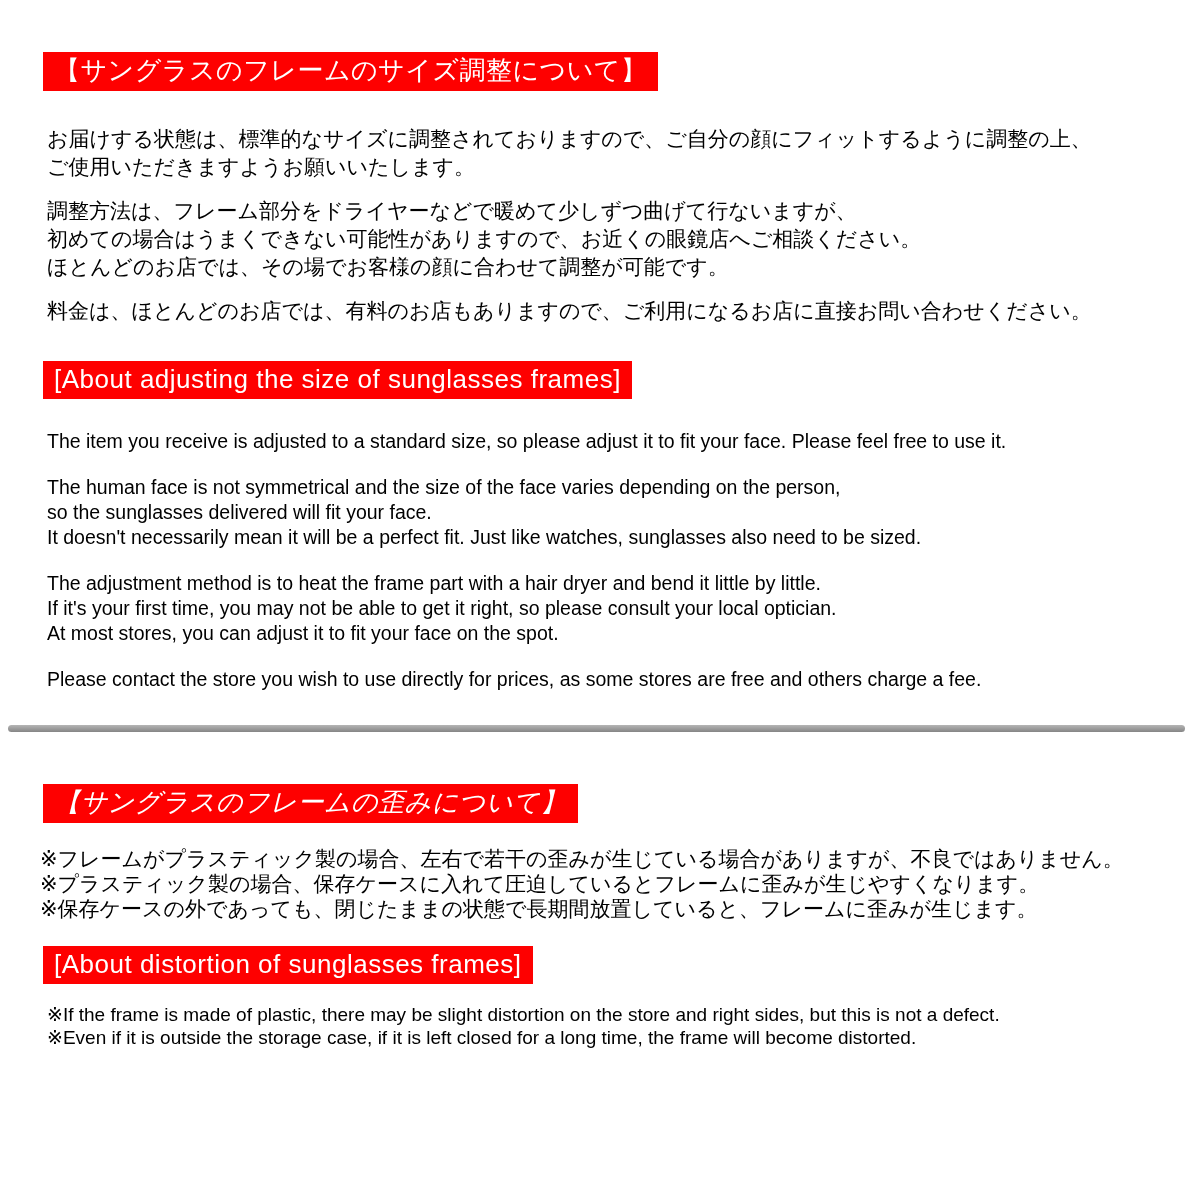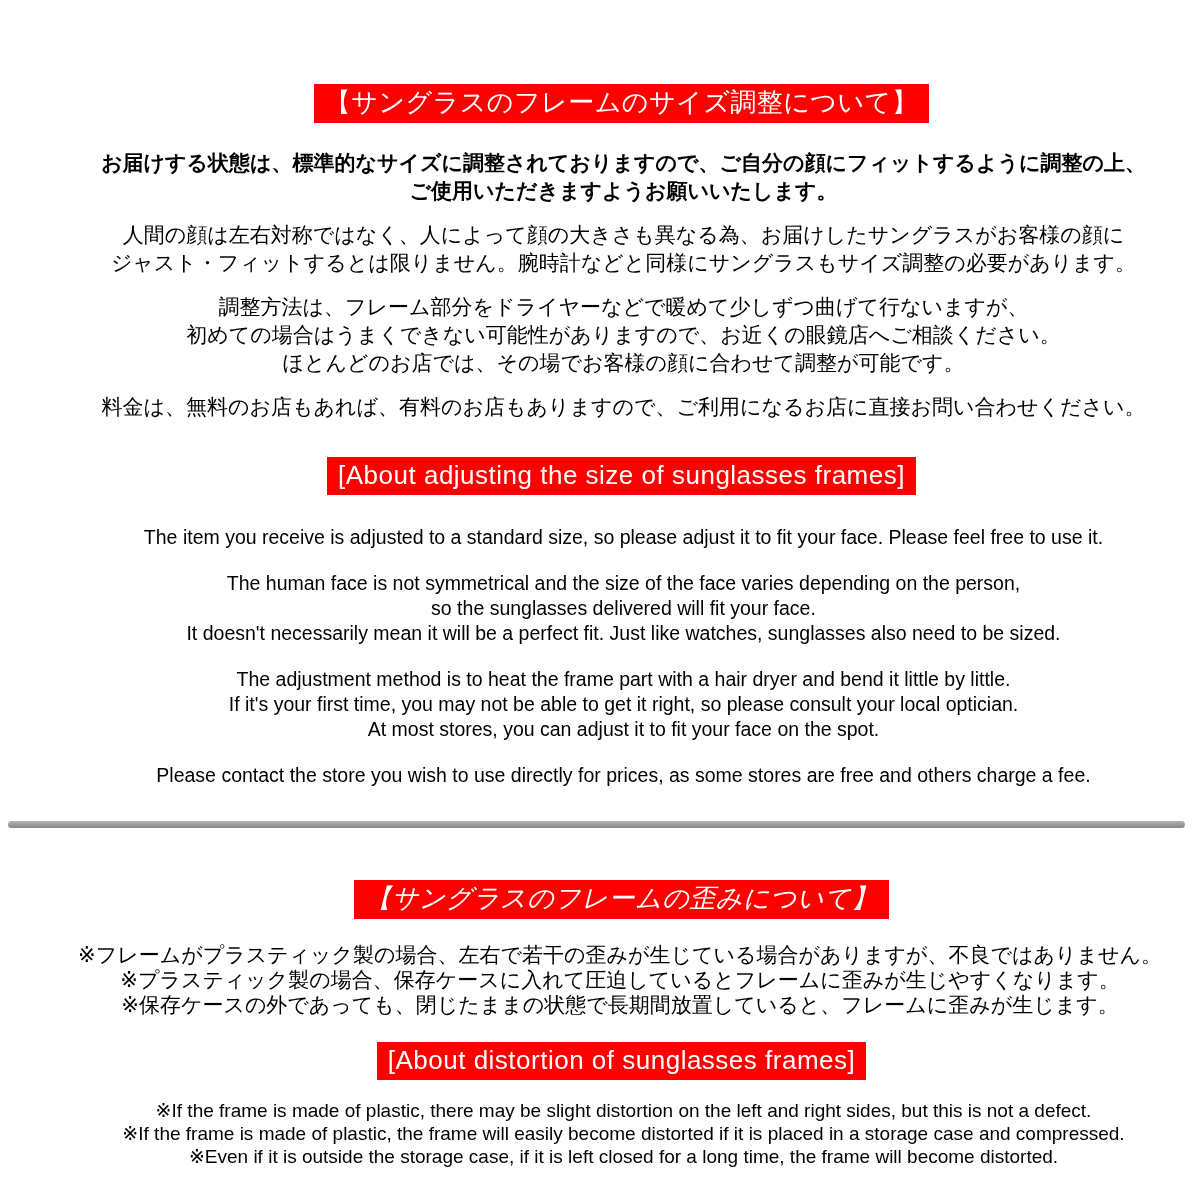--- a/index.html
+++ b/index.html
@@ -12,22 +12,21 @@
     color: #000000;
   }
   .page {
     position: relative;
     width: 1200px;
     height: 1200px;
     background: #ffffff;
     overflow: hidden;
   }
   .content {
-    padding-top: 84px;
-    text-align: center;
+    padding-top: 52px;
   }
   .banner-row {
     margin-left: 43px;
   }
   .banner {
     display: inline-block;
     background: #fe0000;
     color: #ffffff;
     padding: 4px 11px 6px 11px;
     font-size: 26px;
@@ -40,21 +39,21 @@
     font-size: 21px;
     line-height: 28px;
     margin: 0 0 16px 47px;
   }
   .en-body {
     white-space: pre-line;
     font-size: 19.5px;
     line-height: 25px;
     margin: 0 0 21px 47px;
   }
-  .first-jp-body { margin-top: 26px; font-weight: bold; }
+  .first-jp-body { margin-top: 34px; }
   .first-en-body { margin-top: 30px; }
   .banner-en-size { margin-top: 36px; text-decoration: underline; }
   .divider {
     width: 1177px;
     height: 7px;
     margin: 33px 0 0 8px;
     background: linear-gradient(#b5b5b5, #858585);
     border-radius: 4px;
   }
   .banner-jp-distortion { margin-top: 52px; font-style: italic; }
@@ -79,26 +78,24 @@
 
 <div class="page">
   <div class="content">
 
     <div class="banner-row">
       <span class="banner">【サングラスのフレームのサイズ調整について】</span>
     </div>
 
     <p class="jp-body first-jp-body">お届けする状態は、標準的なサイズに調整されておりますので、ご自分の顔にフィットするように調整の上、
 ご使用いただきますようお願いいたします。</p>
-    <p class="jp-body">人間の顔は左右対称ではなく、人によって顔の大きさも異なる為、お届けしたサングラスがお客様の顔に
-ジャスト・フィットするとは限りません。腕時計などと同様にサングラスもサイズ調整の必要があります。</p>
     <p class="jp-body">調整方法は、フレーム部分をドライヤーなどで暖めて少しずつ曲げて行ないますが、
 初めての場合はうまくできない可能性がありますので、お近くの眼鏡店へご相談ください。
 ほとんどのお店では、その場でお客様の顔に合わせて調整が可能です。</p>
-    <p class="jp-body">料金は、無料のお店もあれば、有料のお店もありますので、ご利用になるお店に直接お問い合わせください。</p>
+    <p class="jp-body">料金は、ほとんどのお店では、有料のお店もありますので、ご利用になるお店に直接お問い合わせください。</p>
 
     <div class="banner-row banner-en-size">
       <span class="banner">[About adjusting the size of sunglasses frames]</span>
     </div>
 
     <p class="en-body first-en-body">The item you receive is adjusted to a standard size, so please adjust it to fit your face. Please feel free to use it.</p>
     <p class="en-body">The human face is not symmetrical and the size of the face varies depending on the person,
 so the sunglasses delivered will fit your face.
 It doesn't necessarily mean it will be a perfect fit. Just like watches, sunglasses also need to be sized.</p>
     <p class="en-body">The adjustment method is to heat the frame part with a hair dryer and bend it little by little.
@@ -116,19 +113,18 @@
       <div class="note jp-note">※フレームがプラスティック製の場合、左右で若干の歪みが生じている場合がありますが、不良ではありません。</div>
       <div class="note jp-note">※プラスティック製の場合、保存ケースに入れて圧迫しているとフレームに歪みが生じやすくなります。</div>
       <div class="note jp-note">※保存ケースの外であっても、閉じたままの状態で長期間放置していると、フレームに歪みが生じます。</div>
     </div>
 
     <div class="banner-row banner-en-distortion">
       <span class="banner">[About distortion of sunglasses frames]</span>
     </div>
 
     <div class="notes-en">
-      <div class="note en-note">※If the frame is made of plastic, there may be slight distortion on the left and right sides, but this is not a defect.</div>
-      <div class="note en-note">※If the frame is made of plastic, the frame will easily become distorted if it is placed in a storage case and compressed.</div>
+      <div class="note en-note">※If the frame is made of plastic, there may be slight distortion on the store and right sides, but this is not a defect.</div>
       <div class="note en-note">※Even if it is outside the storage case, if it is left closed for a long time, the frame will become distorted.</div>
     </div>
 
   </div>
 </div>
 
 </body></html>

